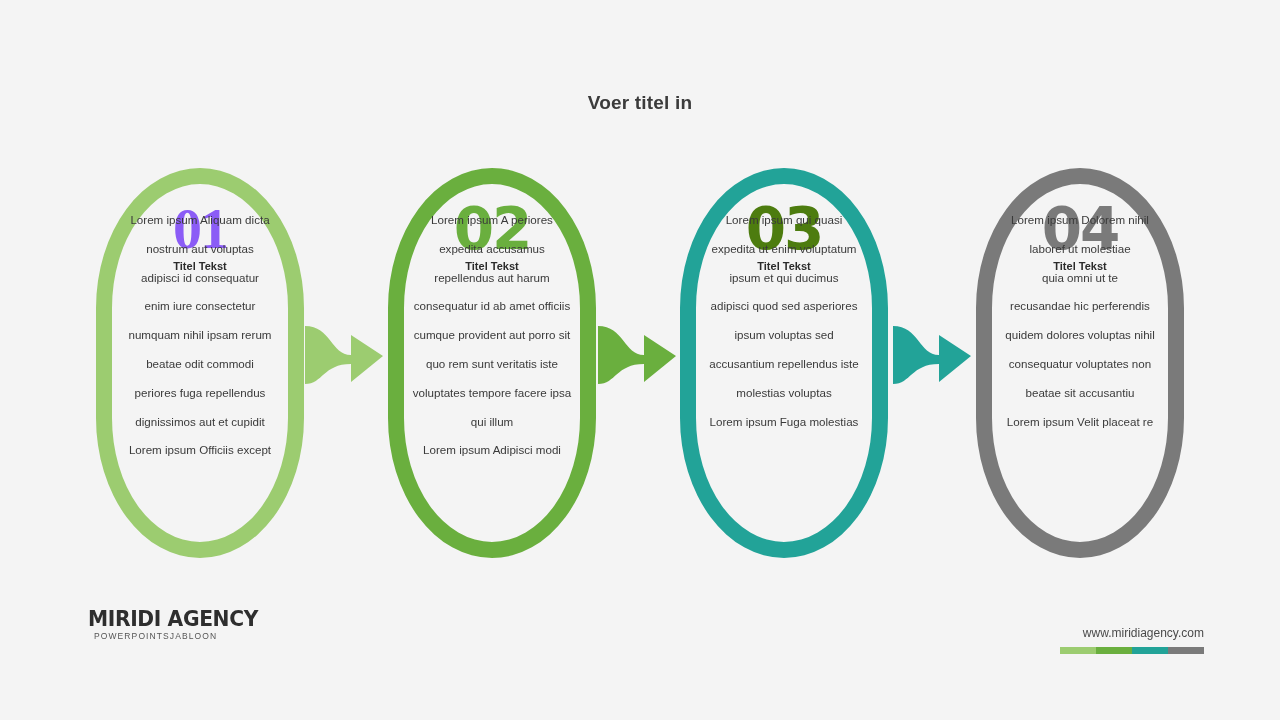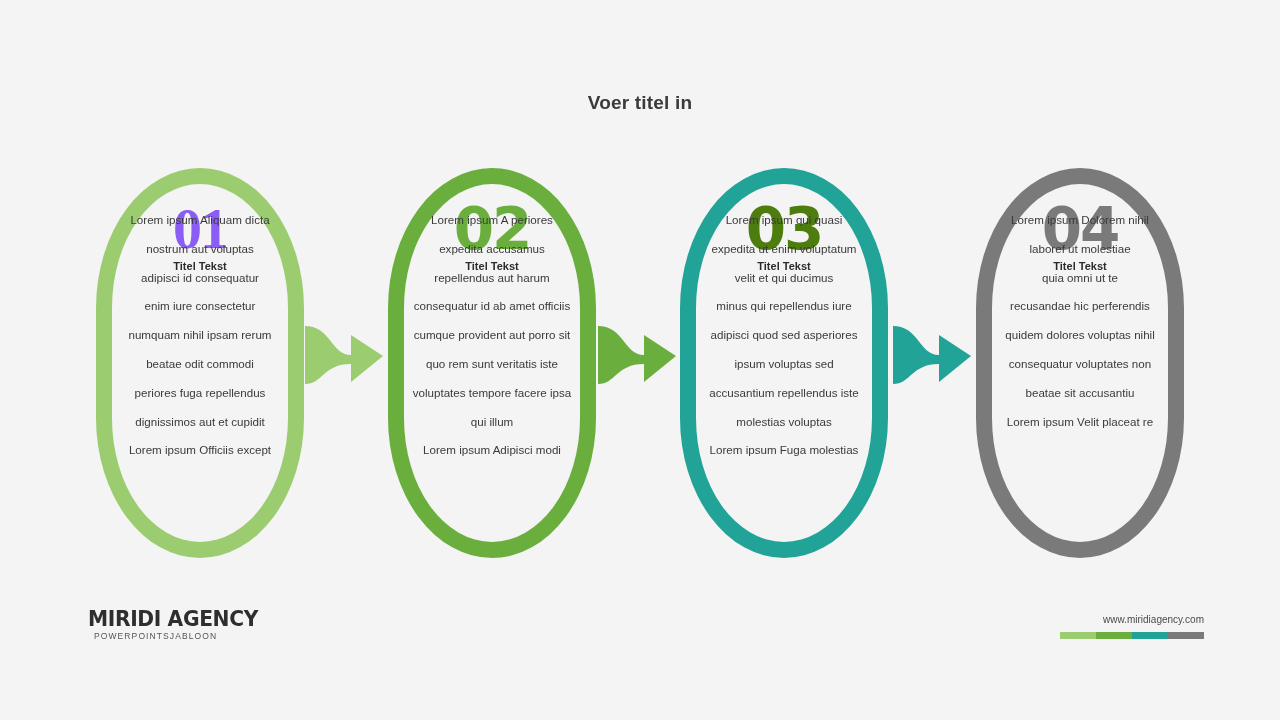--- a/index.html
+++ b/index.html
@@ -76,21 +76,21 @@
     font-size:22px;font-weight:bold;color:#2e2e2e;
     letter-spacing:-.4px;
     transform:scaleX(.92);transform-origin:left center;
   }
   .logo-sub{
     margin-top:0;margin-left:6px;
     font-size:8.5px;color:#555;letter-spacing:1.1px;
   }
 
   .site{position:absolute;right:76px;top:614px;text-align:right;}
-  .site-url{font-size:10px;color:#4a4a4a;}
+  .site-url{font-size:12px;color:#4a4a4a;margin-top:12px;}
   .site-bar{margin-top:7px;display:flex;width:144px;height:7px;margin-left:auto;}
   .site-bar span{flex:1;}
 </style>
 </head>
 <body>
 
 <div class="slide">
 
   <div class="slide-title">Voer titel in</div>
 
@@ -139,22 +139,21 @@
       <path d="M0 4 C26 4 26 33 46 33 L46 13 L78 34 L46 60 L46 42 C18 42 18 62 0 62 Z" fill="#6aaf3e"></path>
     </svg>
   </div>
 
   <div class="stage stage-3">
     <div class="ring" style="border-color: rgb(34, 163, 152);"></div>
     <div class="big-num" style="color: #4d7c0f;">03</div>
     <div class="body-text">
         <div>Lorem ipsum qui quasi</div>
         <div>expedita ut enim voluptatum</div>
-        <div>velit et qui ducimus</div>
-        <div>minus qui repellendus iure</div>
+        <div>ipsum et qui ducimus</div>
         <div>adipisci quod sed asperiores</div>
         <div>ipsum voluptas sed</div>
         <div>accusantium repellendus iste</div>
         <div>molestias voluptas</div>
         <div>Lorem ipsum Fuga molestias</div>
       </div>
     <div class="sub-title">Titel Tekst</div>
   </div>
 
   <div class="arrow arrow-3">

